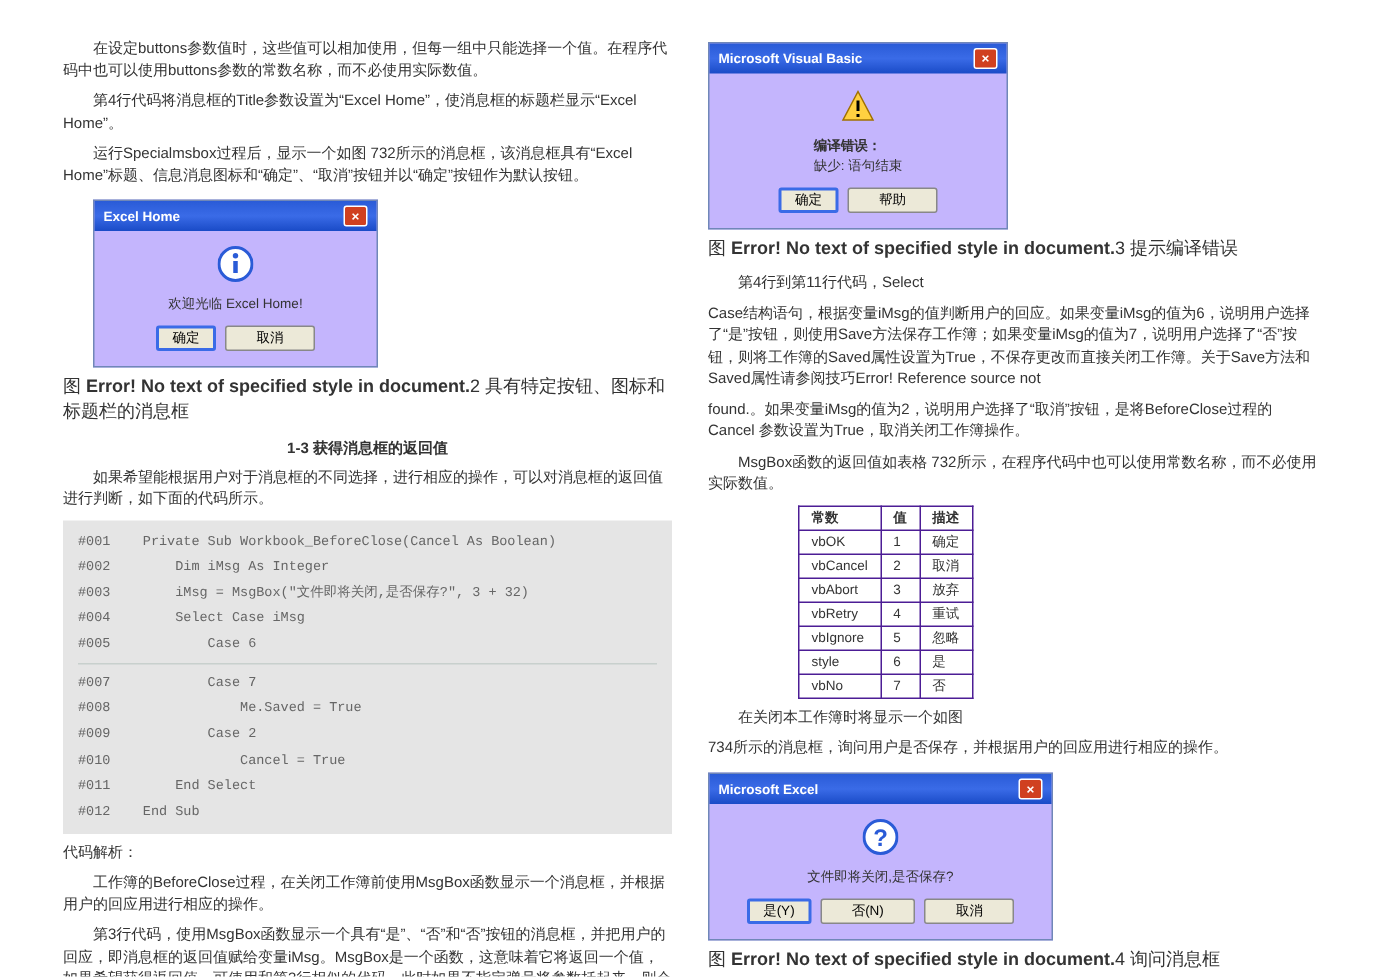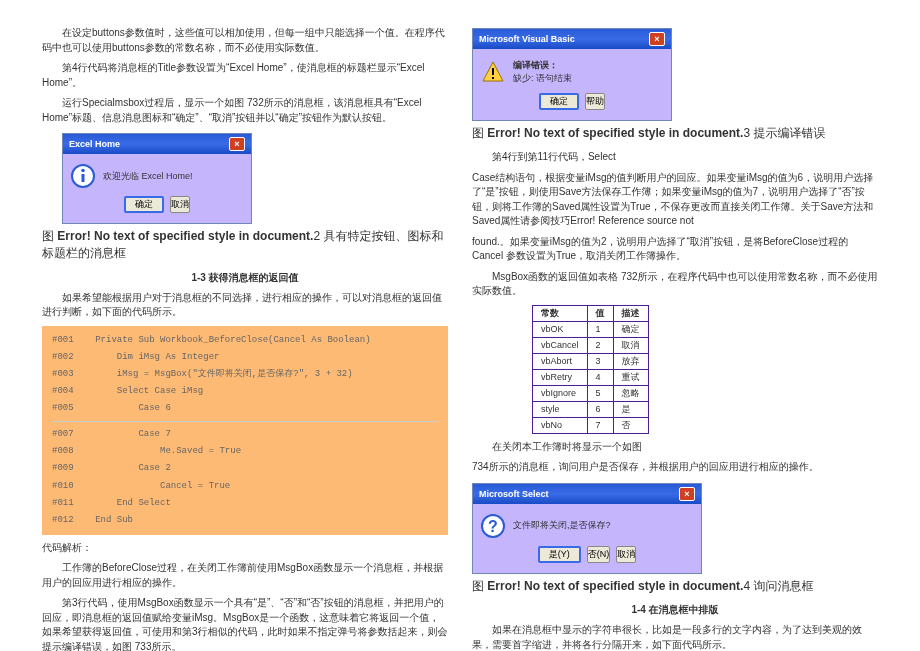--- a/index.html
+++ b/index.html
@@ -38,34 +38,34 @@
   .dialog .closebtn {
     background: #d04020;
     color: #fff;
     width: 16px; height: 14px;
     display: inline-flex; align-items: center; justify-content: center;
     border: 1px solid #fff;
     border-radius: 2px;
     font-size: 9px;
   }
   .dialog .body { padding: 10px 8px; }
-  .dialog .iconrow { display: flex; align-items: center; gap: 8px; margin-bottom: 8px; }
+  .dialog .iconrow { display: flex; align-items: center; gap: 8px; margin-bottom: 8px; flex-direction: column; }
   .dialog .iconrow .txt { flex: 1; }
   .dialog .btnrow { display: flex; justify-content: center; gap: 6px; }
   .xpbtn {
     background: #ece9d8;
     border: 1px solid #888;
     border-radius: 2px;
-    padding: 1px 0;
+    padding: 1px 20px;
     font-size: 9px;
   }
   .xpbtn.primary { border: 2px solid #3a6be7; padding: 0px 9px; }
   .icon { width: 24px; height: 24px; display: inline-block; }
   .codeblock {
-    background: #fdba74;
+    background: #e5e5e5;
     padding: 6px 10px;
     font-family: "Courier New", monospace;
     font-size: 9px;
     color: #666;
     line-height: 1.9;
     margin: 6px 0;
   }
   .codeblock .line { white-space: pre; }
   .codeblock hr { border: none; border-top: 1px solid #c8d0cd; margin: 4px 0; }
   table.data {
@@ -223,21 +223,21 @@
         </tr>
   </tbody>
     </table>
 
 
   <p>在关闭本工作簿时将显示一个如图</p>
   <p class="noindent">734所示的消息框，询问用户是否保存，并根据用户的回应用进行相应的操作。</p>
 
   <div class="dialog" style="width:230px; margin-left:0;">
     <div class="titlebar">
-      <span>Microsoft Select</span>
+      <span>Microsoft Excel</span>
       <span class="closebtn">×</span>
     </div>
     <div class="body">
       <div class="iconrow">
         <span class="icon">
           <svg class="q-icon" viewBox="0 0 24 24">
               <circle cx="12" cy="12" r="11" fill="#fff" stroke="#2a5bd7" stroke-width="2"></circle>
               <text x="12" y="18" text-anchor="middle" font-size="16" font-weight="bold" fill="#2a5bd7">?</text>
             </svg>
         </span>

